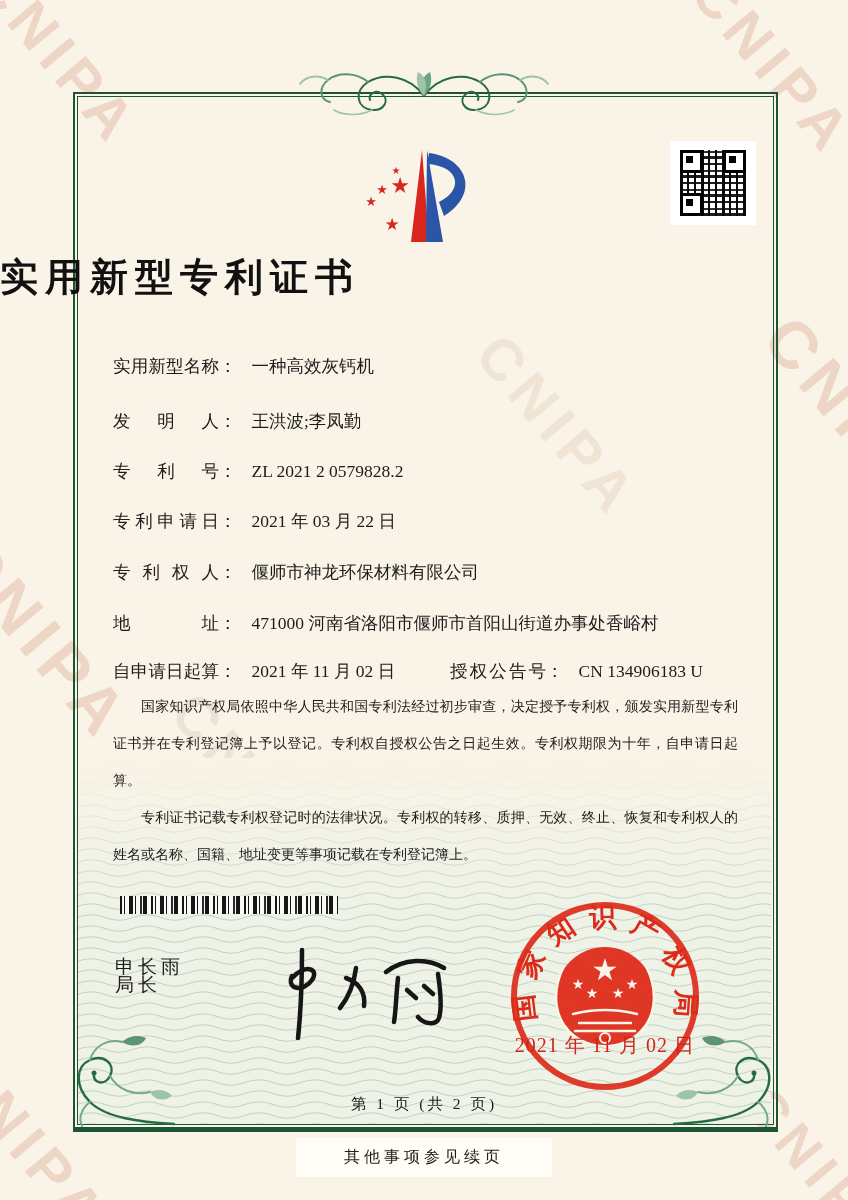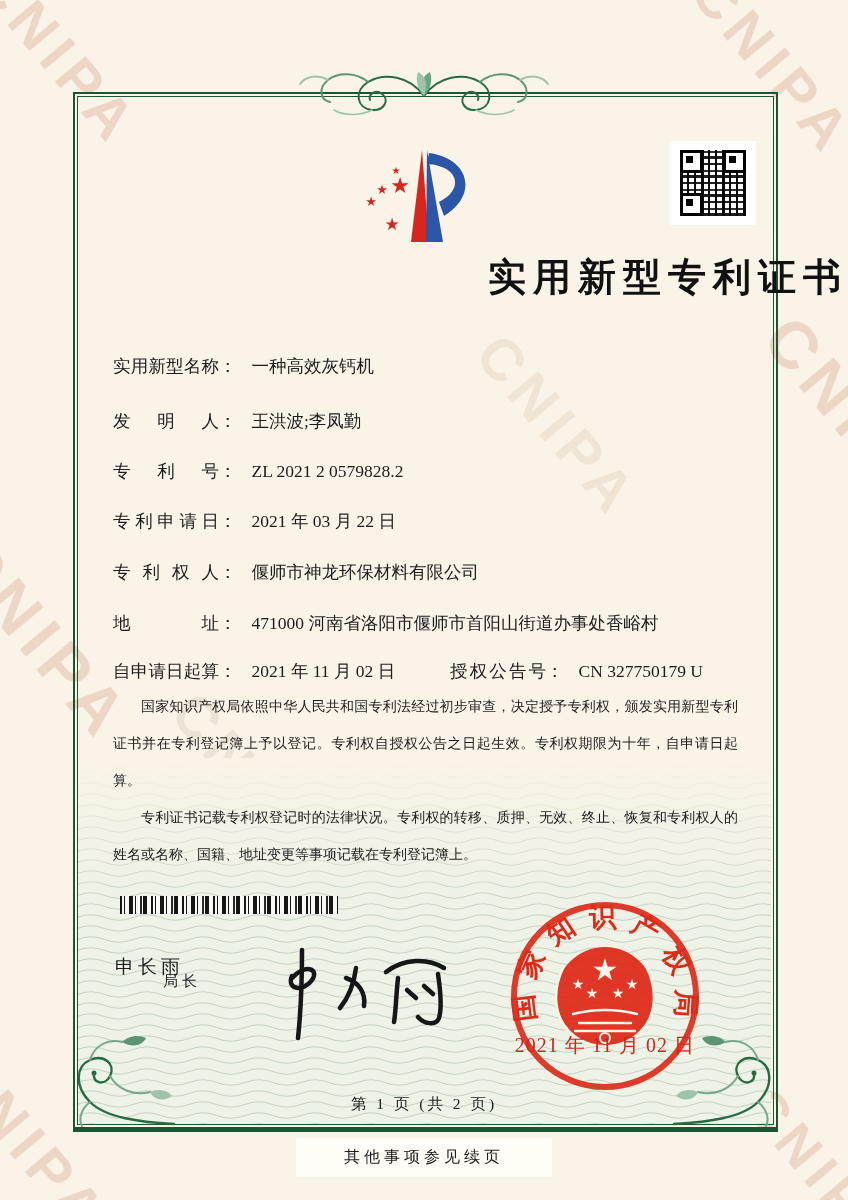--- a/index.html
+++ b/index.html
@@ -31,39 +31,39 @@
   .logo{position:absolute;left:348px;top:136px;}
   .qr{position:absolute;left:670px;top:141px;width:86px;height:84px;background:#fff;}
   .qr-pattern{position:absolute;left:10px;top:9px;width:66px;height:66px;
      background:
        repeating-linear-gradient(0deg,rgba(10,10,10,.92) 0 3px,transparent 3px 6px,rgba(10,10,10,.85) 6px 8px,transparent 8px 13px,rgba(10,10,10,.9) 13px 15px,transparent 15px 19px),
        repeating-linear-gradient(90deg,#0a0a0a 0 3px,#fff 3px 7px,#0a0a0a 7px 9px,#fff 9px 14px,#0a0a0a 14px 16px,#fff 16px 21px);}
   .qr-finder{position:absolute;width:17px;height:17px;border:3px solid #000;background:#fff;}
   .qr-finder div{margin:3px;width:7px;height:7px;background:#000;}
   .qf-tl{left:0;top:0;} .qf-tr{right:0;top:0;} .qf-bl{left:0;bottom:0;}
 
-  .doc-title{position:absolute;left:0;width:848px;top:252px;text-align:right;
+  .doc-title{position:absolute;left:0;width:848px;top:252px;text-align:left;
      font-size:38px;font-weight:bold;letter-spacing:7px;color:#111;}
 
   .field{position:absolute;left:113px;font-size:17.5px;white-space:nowrap;}
   .flabel{display:inline-block;width:106px;text-align:justify;text-align-last:justify;vertical-align:bottom;}
   .fvalue{margin-left:15px;}
   .field-extra{position:absolute;left:450px;top:659px;font-size:17.5px;white-space:nowrap;}
   .flabel2{display:inline-block;width:96px;text-align:justify;text-align-last:justify;vertical-align:bottom;}
 
   .body-text{position:absolute;left:113px;top:688px;width:625px;font-size:14px;line-height:37px;text-align:justify;}
   .body-text p{margin:0;text-indent:2em;}
 
   .barcode{position:absolute;left:120px;top:896px;width:218px;height:18px;
      background:repeating-linear-gradient(90deg,
        #161616 0 2px,#f8f8f5 2px 4px,#161616 4px 5px,#f8f8f5 5px 9px,
        #161616 9px 13px,#f8f8f5 13px 15px,#161616 15px 16px,#f8f8f5 16px 20px,
        #2a2a2a 20px 22px,#f8f8f5 22px 23px,#161616 23px 27px,#f8f8f5 27px 31px);}
 
-  .officer-title{position:absolute;left:115px;top:972px;font-size:15px;letter-spacing:4px;margin-left:48px;}
+  .officer-title{position:absolute;left:115px;top:972px;font-size:19px;letter-spacing:4px;}
   .officer-name{position:absolute;left:115px;top:954px;font-size:19px;letter-spacing:4px;}
   .signature{position:absolute;left:252px;top:944px;}
 
   .seal{position:absolute;left:505px;top:896px;z-index:7;}
   .seal-date{position:absolute;left:505px;top:1032px;width:200px;text-align:center;
      font-size:20px;color:#cf2417;letter-spacing:1px;z-index:8;white-space:nowrap;}
 
   .page-info{position:absolute;left:0;width:848px;top:1094px;text-align:center;font-size:15.5px;letter-spacing:3px;}
   .note-box{position:absolute;left:50%;transform:translateX(-50%);top:1138px;background:#fffdf6;
      padding:9px 48px;font-size:16px;letter-spacing:4px;white-space:nowrap;z-index:7;}
@@ -186,21 +186,21 @@
     <div class="field" style="top:560px;">
       <span class="flabel">专利权人</span><span>：</span><span class="fvalue">偃师市神龙环保材料有限公司</span>
     </div>
     <div class="field" style="top:611px;">
       <span class="flabel">地址</span><span>：</span><span class="fvalue">471000 河南省洛阳市偃师市首阳山街道办事处香峪村</span>
     </div>
     <div class="field" style="top:659px;">
       <span class="flabel">自申请日起算</span><span>：</span><span class="fvalue">2021 年 11 月 02 日</span>
     </div>
     <div class="field-extra">
-      <span class="flabel2">授权公告号</span><span>：</span><span class="fvalue">CN 327750179 U</span>
+      <span class="flabel2">授权公告号</span><span>：</span><span class="fvalue">CN 134906183 U</span>
     </div>
 
     <div class="body-text">
       <p>国家知识产权局依照中华人民共和国专利法经过初步审查，决定授予专利权，颁发实用新型专利证书并在专利登记簿上予以登记。专利权自授权公告之日起生效。专利权期限为十年，自申请日起算。</p>
       <p>专利证书记载专利权登记时的法律状况。专利权的转移、质押、无效、终止、恢复和专利权人的姓名或名称、国籍、地址变更等事项记载在专利登记簿上。</p>
     </div>
 
     <div class="barcode"></div>
 
     <div class="officer-title">局长</div>

